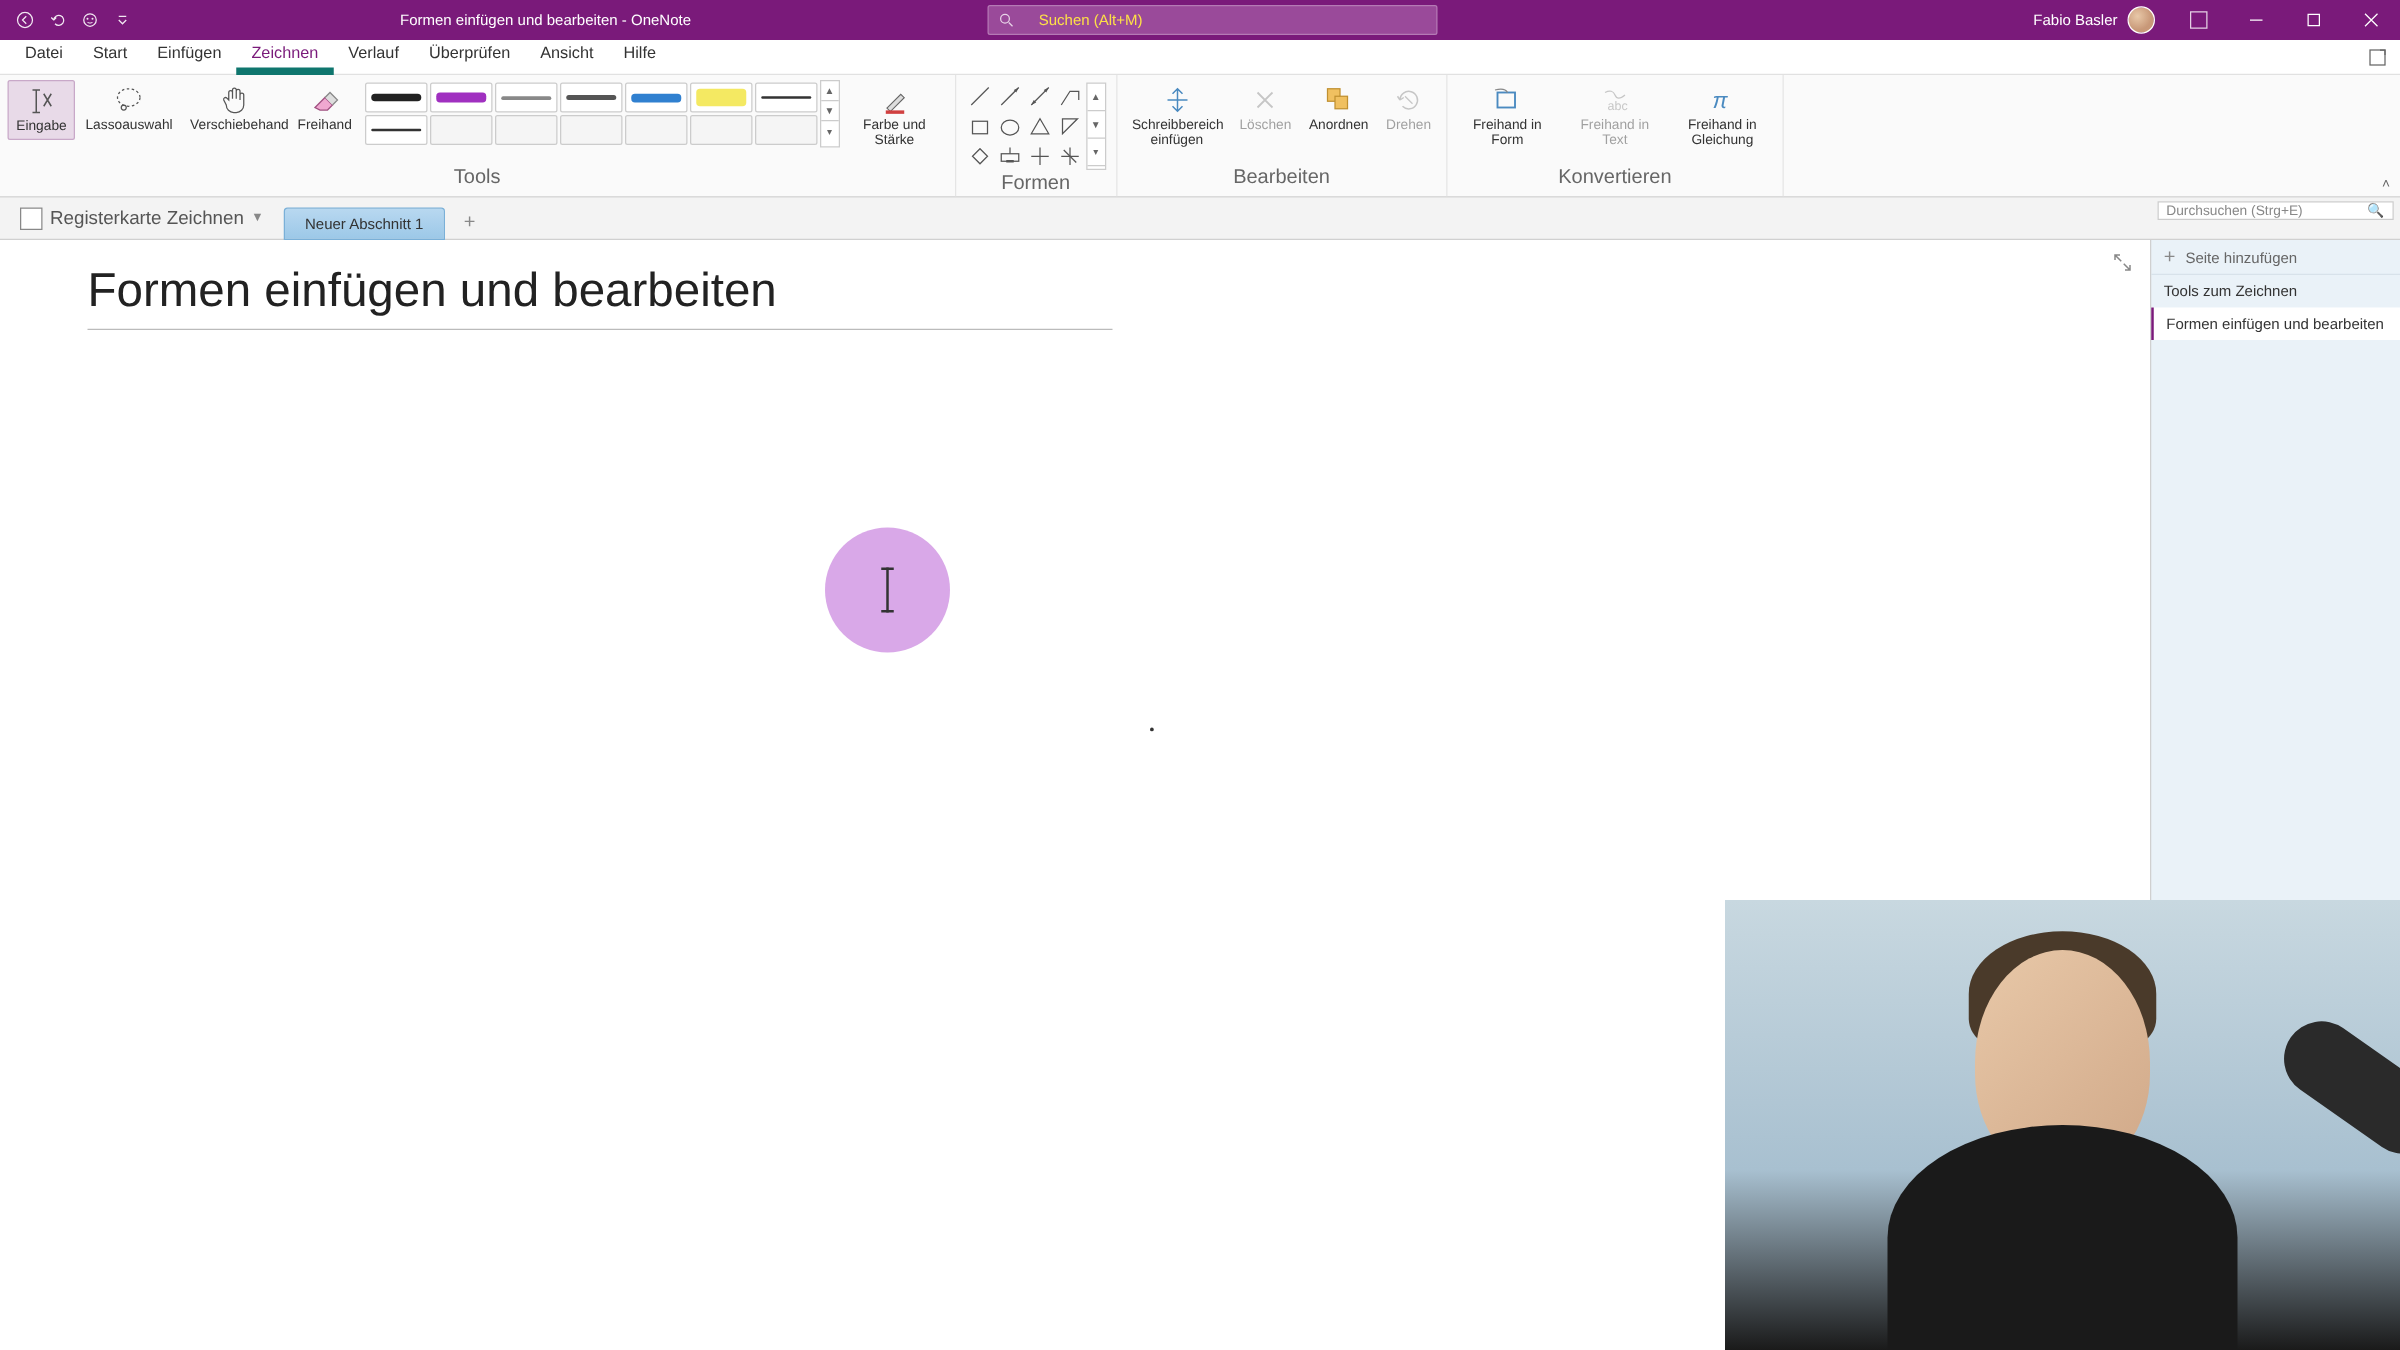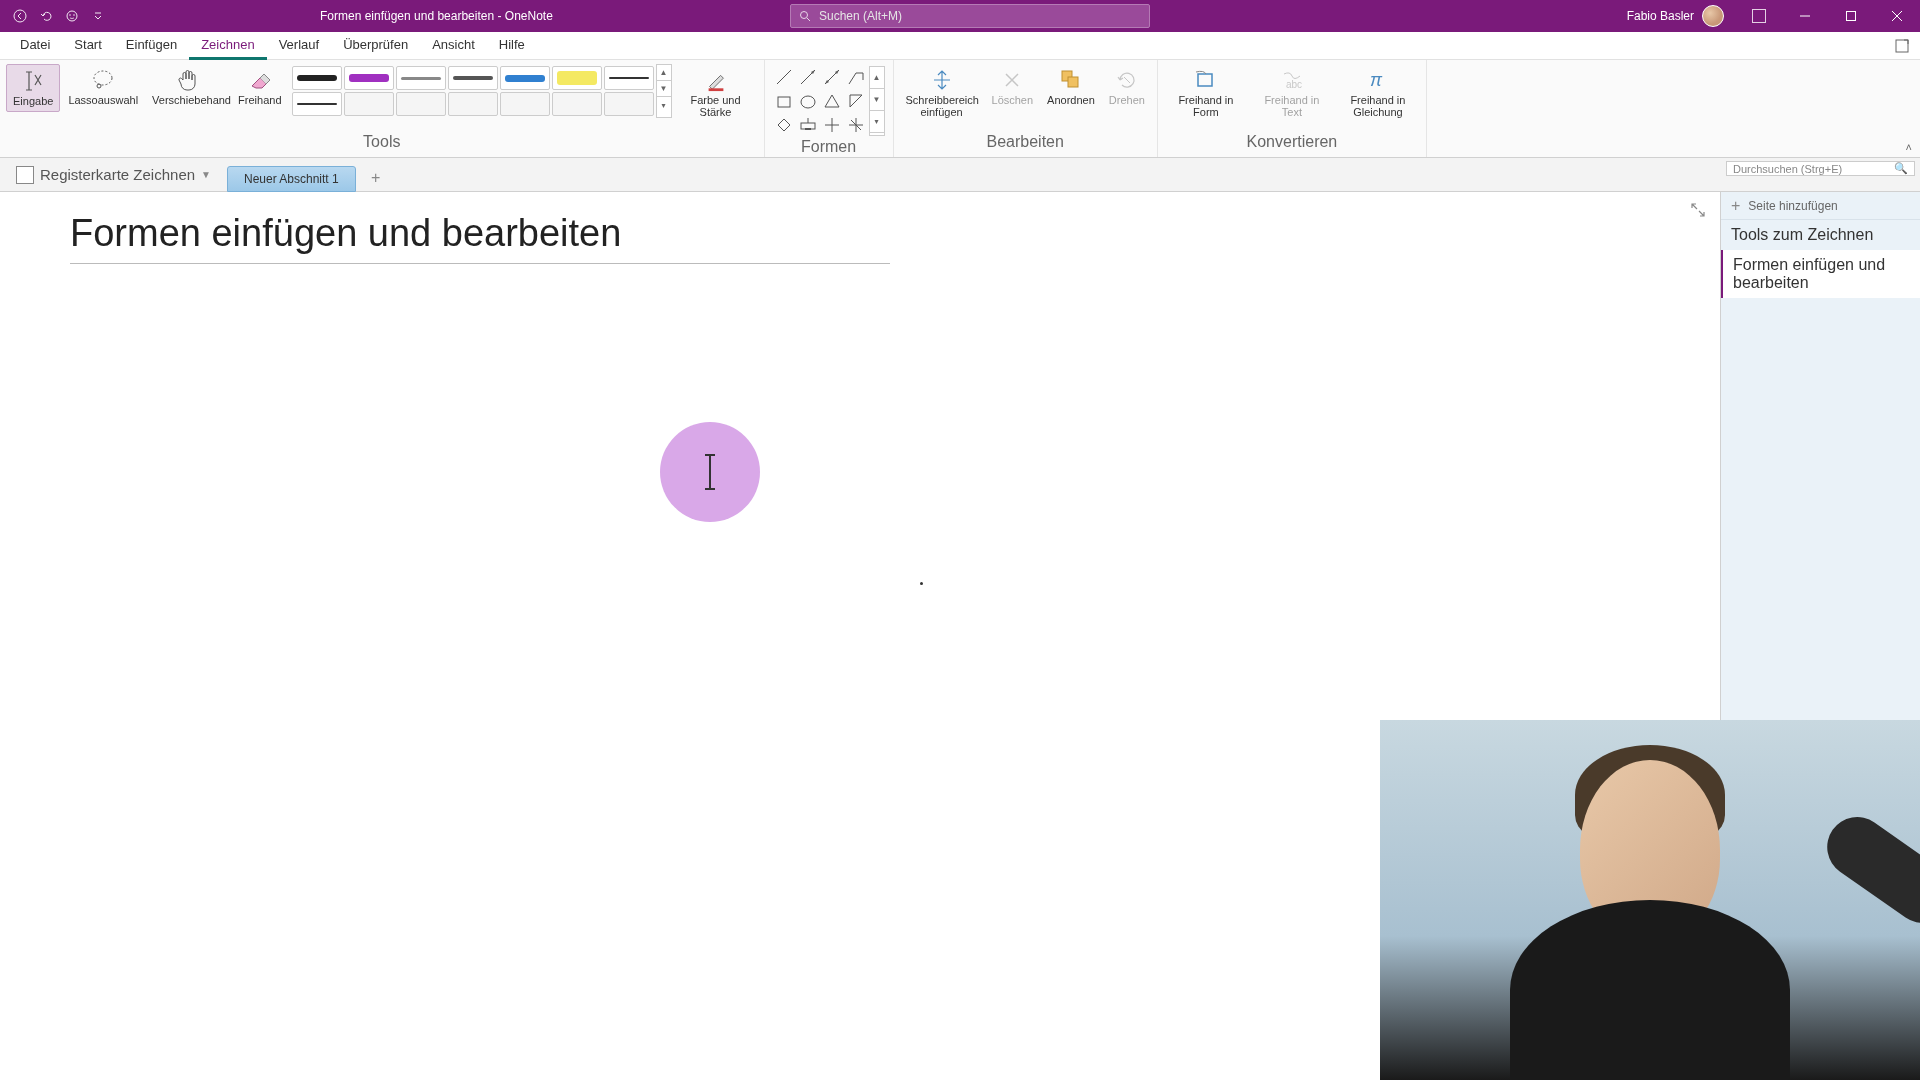--- a/index.html
+++ b/index.html
@@ -3,31 +3,31 @@
 <meta charset="utf-8">
 <style>
 *{box-sizing:border-box;margin:0;padding:0;font-family:"Segoe UI",sans-serif}
 body{background:#fff;overflow:hidden;width:1920px;height:1080px;position:relative}
 
 
 .titlebar{height:32px;background:#7a1a7a;color:#fff;display:flex;align-items:center;font-size:12px;position:relative}
 .tb-left{display:flex;align-items:center;gap:10px;padding-left:12px}
 .tb-icon{width:16px;height:16px;display:flex;align-items:center;justify-content:center;opacity:.9;cursor:pointer}
 .tb-title{position:absolute;left:320px;white-space:nowrap}
-.tb-search{position:absolute;left:790px;width:360px;height:24px;background:#9a4a9a;border:1px solid #b57ab5;border-radius:2px;display:flex;align-items:center;padding:0 8px;color:#e5e5e5;gap:8px}
+.tb-search{position:absolute;left:790px;width:360px;height:24px;background:#9a4a9a;border:1px solid #b57ab5;border-radius:2px;display:flex;align-items:center;padding:0 8px;color:#fde047;gap:20px}
 .tb-right{position:absolute;right:0;display:flex;height:100%}
 .tb-user{display:flex;align-items:center;gap:8px;padding:0 12px;font-size:12px}
 .avatar{width:22px;height:22px;border-radius:50%;background:radial-gradient(circle at 35% 35%,#e8c8a8 0%,#c89878 60%);border:1px solid #fff}
 .win-btn{width:46px;height:32px;display:flex;align-items:center;justify-content:center;cursor:pointer}
 .tb-divider{width:14px;height:14px;border:1px solid #fff;opacity:.8}
 
 
 .ribbon-tabs{height:28px;background:#fff;display:flex;align-items:center;padding-left:8px;border-bottom:1px solid #e1e1e1;position:relative}
 .rtab{padding:5px 12px;font-size:13px;color:#333;cursor:pointer}
-.rtab.active{color:#7a1a7a;border-bottom:3px solid #0f766e;font-weight:400}
+.rtab.active{color:#7a1a7a;border-bottom:8px solid #0f766e;font-weight:400}
 .share-btn{position:absolute;right:8px;top:4px;width:20px;height:20px;display:flex;align-items:center;justify-content:center;cursor:pointer}
 
 
 .ribbon{height:98px;background:#fafafa;border-bottom:1px solid #d0d0d0;display:flex;position:relative}
 .rgroup{display:flex;flex-direction:column;align-items:center;padding:4px 6px;border-right:1px solid #e5e5e5;height:100%}
 .rgroup-items{display:flex;flex:1;align-items:flex-start;gap:2px}
 .rgroup-label{font-size:16px;color:#666;padding-bottom:2px}
 .rbtn{display:flex;flex-direction:column;align-items:center;justify-content:flex-start;padding:4px 6px;cursor:pointer;border-radius:2px;min-width:44px;text-align:center}
 .rbtn.disabled{opacity:.45;cursor:default}
 .rbtn.active{background:#e8dae8;border:1px solid #c8a8c8}
@@ -59,21 +59,21 @@
 .nb-icon{width:18px;height:18px;border:1px solid #888;background:#fff}
 .section-tab{height:26px;background:linear-gradient(#b8d8f0,#9cc8e8);border:1px solid #7ab0d8;border-radius:3px 3px 0 0;padding:0 16px;display:flex;align-items:center;font-size:12px;color:#333;cursor:pointer;margin-top:8px}
 .add-section{width:24px;height:24px;display:flex;align-items:center;justify-content:center;color:#888;cursor:pointer;font-size:16px;margin-top:6px}
 
 
 .page-panel{position:absolute;right:0;top:192px;bottom:0;width:200px;background:#eaf2f8;border-left:1px solid #d0d0d0;z-index:5}
 .page-search{height:15px;margin:5px;border:1px solid #ccc;background:#fff;display:flex;align-items:center;padding:0 6px;font-size:11px;color:#888;position:absolute;top:-36px;left:0;right:0}
 .page-search-icon{margin-left:auto;color:#666}
 .add-page{height:28px;display:flex;align-items:center;gap:8px;padding:0 10px;color:#666;font-size:12px;cursor:pointer;border-bottom:1px solid #d8e2ea}
 .plus{font-size:16px;color:#888}
-.page-item{padding:6px 10px;font-size:16px;color:#333;cursor:pointer}
+.page-item{padding:6px 10px;font-size:12px;color:#333;cursor:pointer}
 .page-item.active{background:#fff;border-left:2px solid #7a1a7a}
 
 
 .canvas{position:absolute;left:0;top:192px;right:200px;bottom:0;background:#fff;overflow:hidden}
 .page-title-area{position:absolute;left:70px;top:20px;width:820px}
 .page-title{font-size:38px;font-weight:300;color:#222;padding-bottom:8px}
 .title-underline{height:1px;background:#bbb;width:100%}
 .expand-btn{position:absolute;right:10px;top:10px;width:20px;height:20px;cursor:pointer;color:#888}
 .cursor-circle{position:absolute;left:660px;top:230px;width:100px;height:100px;border-radius:50%;background:#d9a8e8;display:flex;align-items:center;justify-content:center}
 .text-cursor{width:2px;height:36px;background:#333;position:relative}

